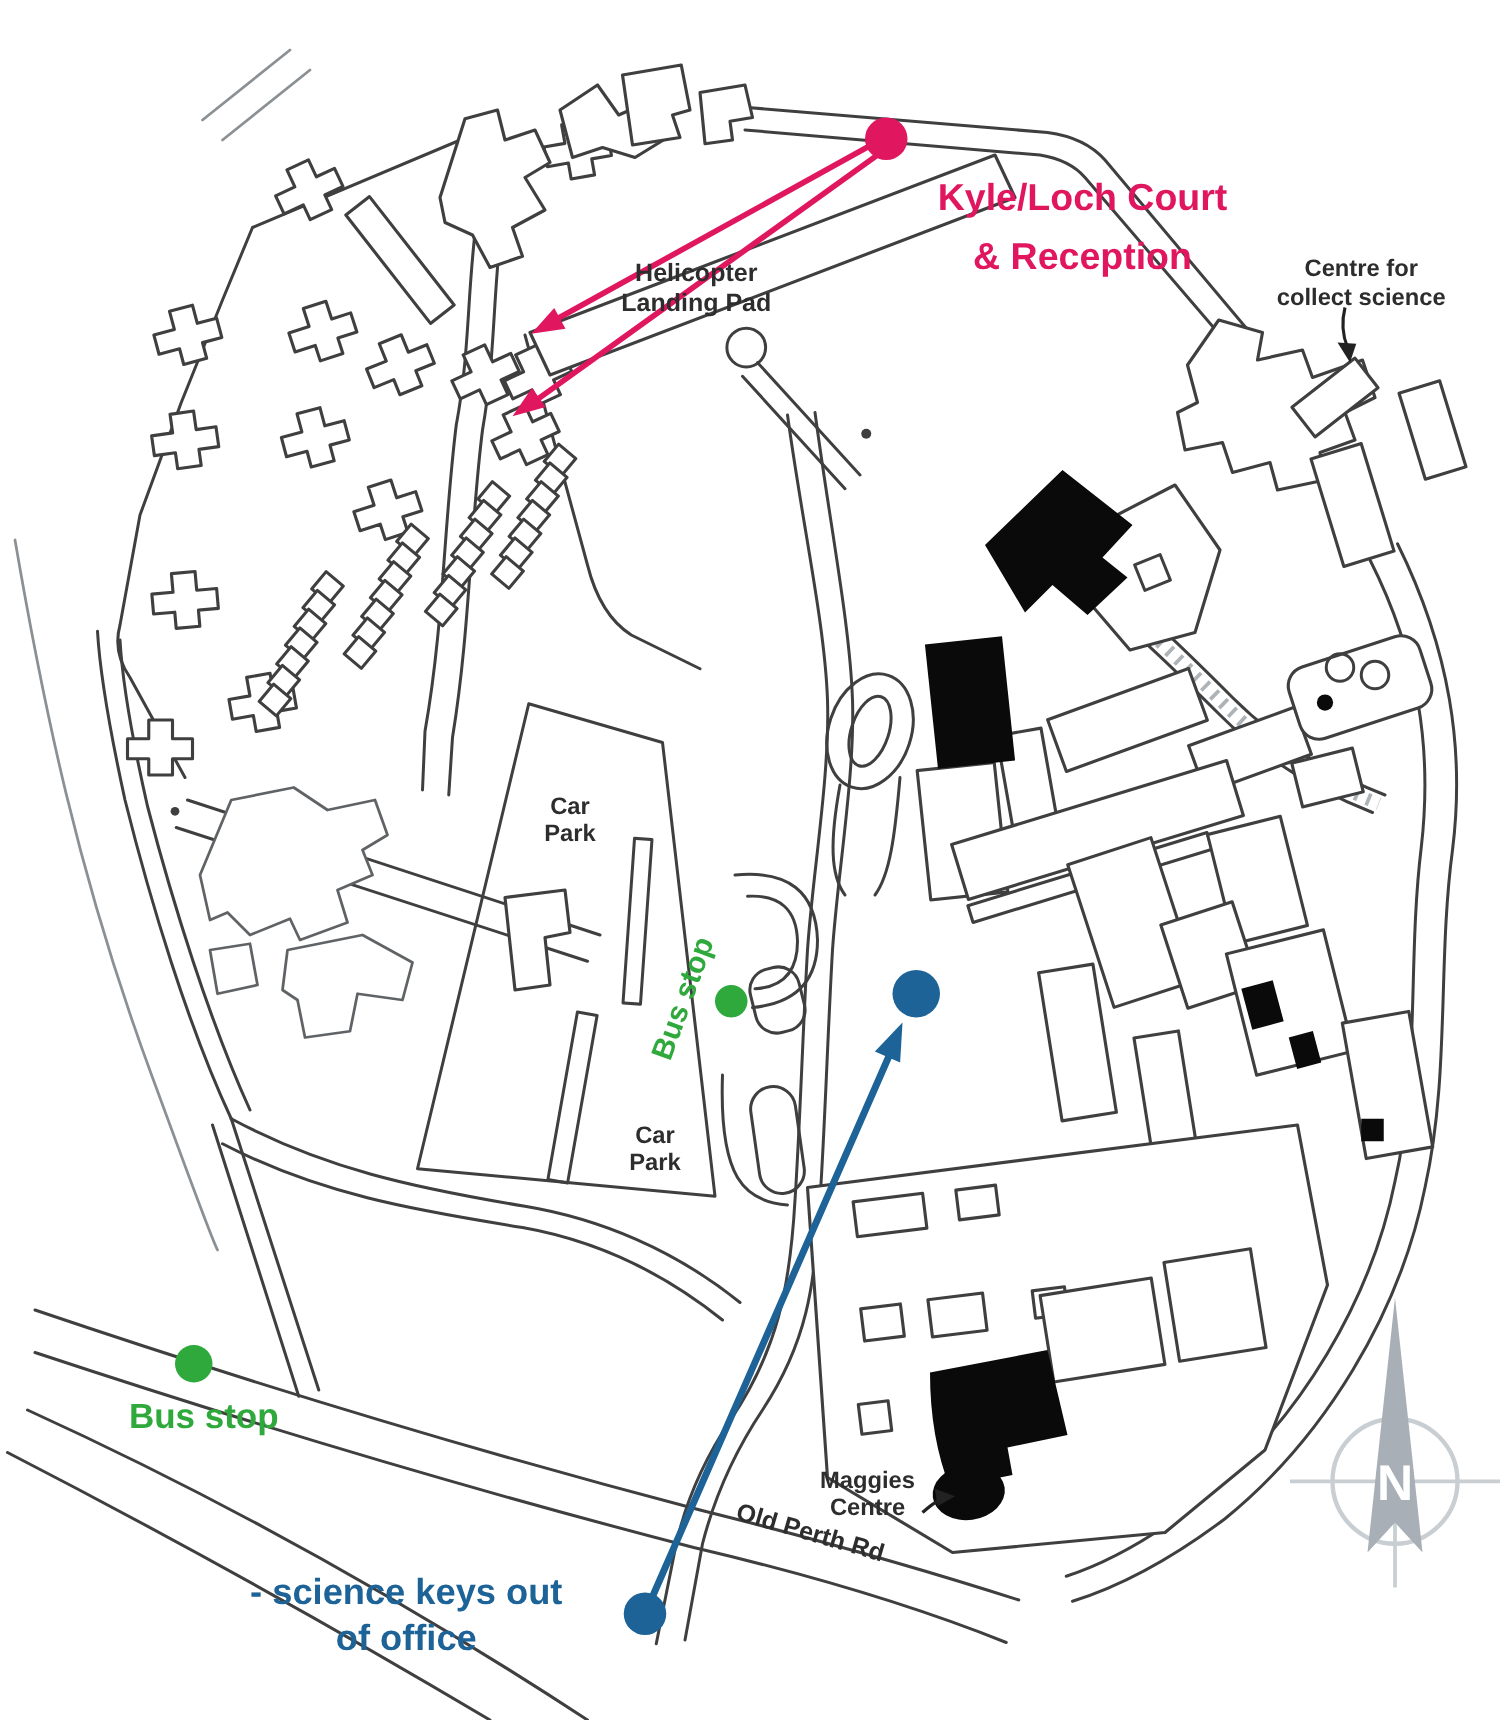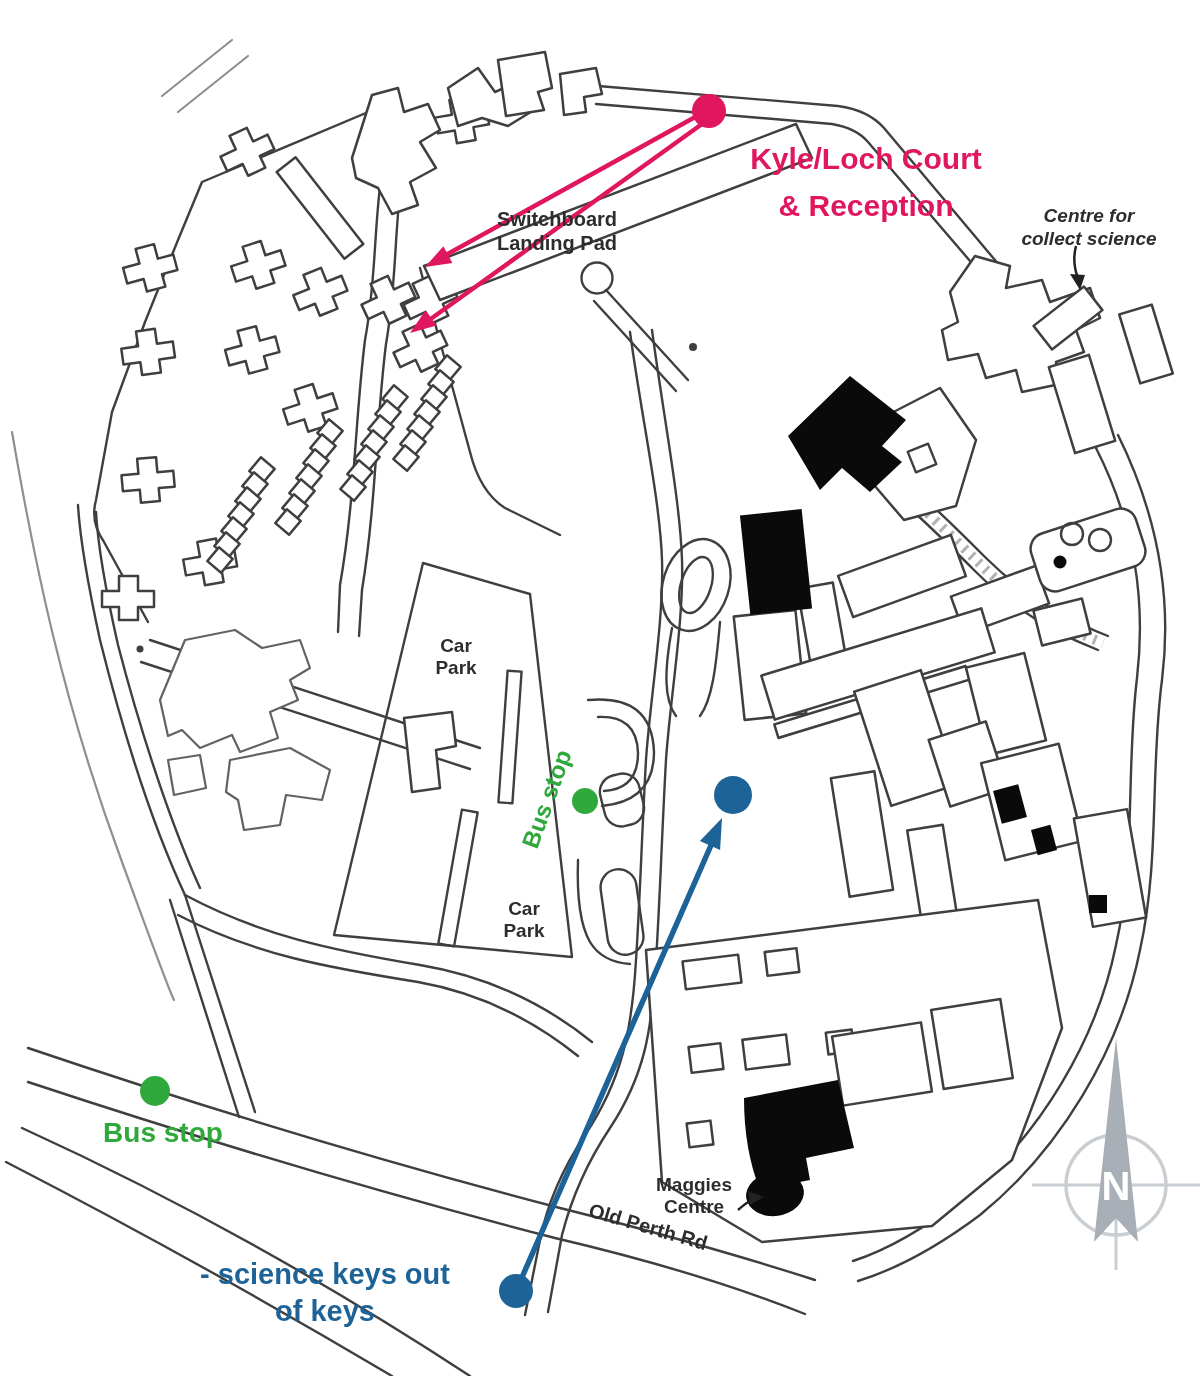--- a/index.html
+++ b/index.html
@@ -24,21 +24,21 @@
   .miniarrow{stroke:#222;stroke-width:2.5;fill:none;}
   .miniarrowhead{fill:#222;}
   .compass-needle{fill:var(--gray);}
   .compass-ring{fill:none;stroke:var(--grayline);stroke-width:3.5;}
   .compass-cross{stroke:var(--grayline);stroke-width:3;}
   .compass-n{fill:#ffffff;font-weight:bold;font-size:40px;font-family:"Liberation Sans",sans-serif;}
   
   .map-label{position:absolute;font-weight:bold;text-align:center;color:#2d2d2d;transform:translate(-50%,-50%);white-space:nowrap;}
   .lbl-kyle{left:866px;top:134px;font-size:30px;line-height:47px;color:var(--pink);margin-top:48px;}
   .lbl-helipad{left:557px;top:231px;font-size:20px;line-height:24px;}
-  .lbl-chs{left:1089px;top:227px;font-size:19px;line-height:23px;font-style:italic;}
+  .lbl-chs{left:1089px;top:227px;font-size:19px;line-height:23px;}
   .lbl-carpark-n{left:456px;top:657px;font-size:19px;line-height:22px;}
   .lbl-carpark-s{left:524px;top:920px;font-size:19px;line-height:22px;}
   .lbl-bus-c{left:547px;top:799px;font-size:24px;color:var(--green);transform:translate(-50%,-50%) rotate(-70deg);}
   .lbl-bus-w{left:163px;top:1133px;font-size:28px;color:var(--green);}
   .lbl-maggies{left:694px;top:1196px;font-size:19px;line-height:22px;}
   .lbl-operth{left:648px;top:1227px;font-size:20px;transform:translate(-50%,-50%) rotate(16.2deg);}
   .lbl-switch{left:325px;top:1293px;font-size:29px;line-height:37px;color:var(--blue);}
 </style>
 </head>
 <body>
@@ -263,21 +263,21 @@
     <polygon class="miniarrowhead" points="764,1197 748,1191 750,1205"></polygon>
   </g>
 </svg>
 
 <div class="map-label lbl-kyle">
   <div>Kyle/Loch Court</div>
   <div>&amp; Reception</div>
 </div>
 
 <div class="map-label lbl-helipad">
-  <div>Switchboard</div>
+  <div>Helicopter</div>
   <div>Landing Pad</div>
 </div>
 
 <div class="map-label lbl-chs">
   <div>Centre for</div>
   <div>collect science</div>
 </div>
 
 <div class="map-label lbl-carpark-n">
   <div>Car</div>
@@ -295,16 +295,16 @@
 
 <div class="map-label lbl-maggies">
   <div>Maggies</div>
   <div>Centre</div>
 </div>
 
 <div class="map-label lbl-operth">Old Perth Rd</div>
 
 <div class="map-label lbl-switch">
   <div>- science keys out</div>
-  <div>of keys</div>
+  <div>of office</div>
 </div>
 
 </div>
 
 </body></html>

